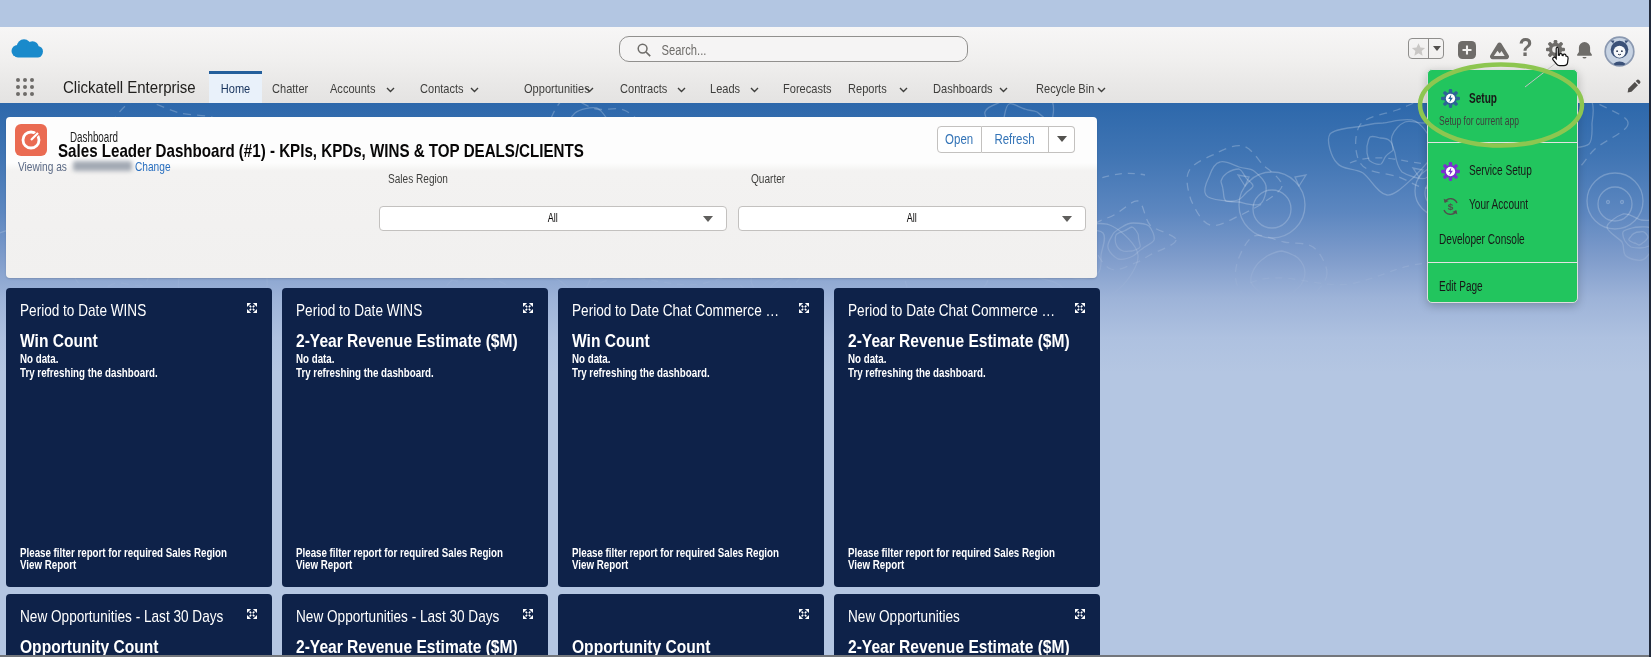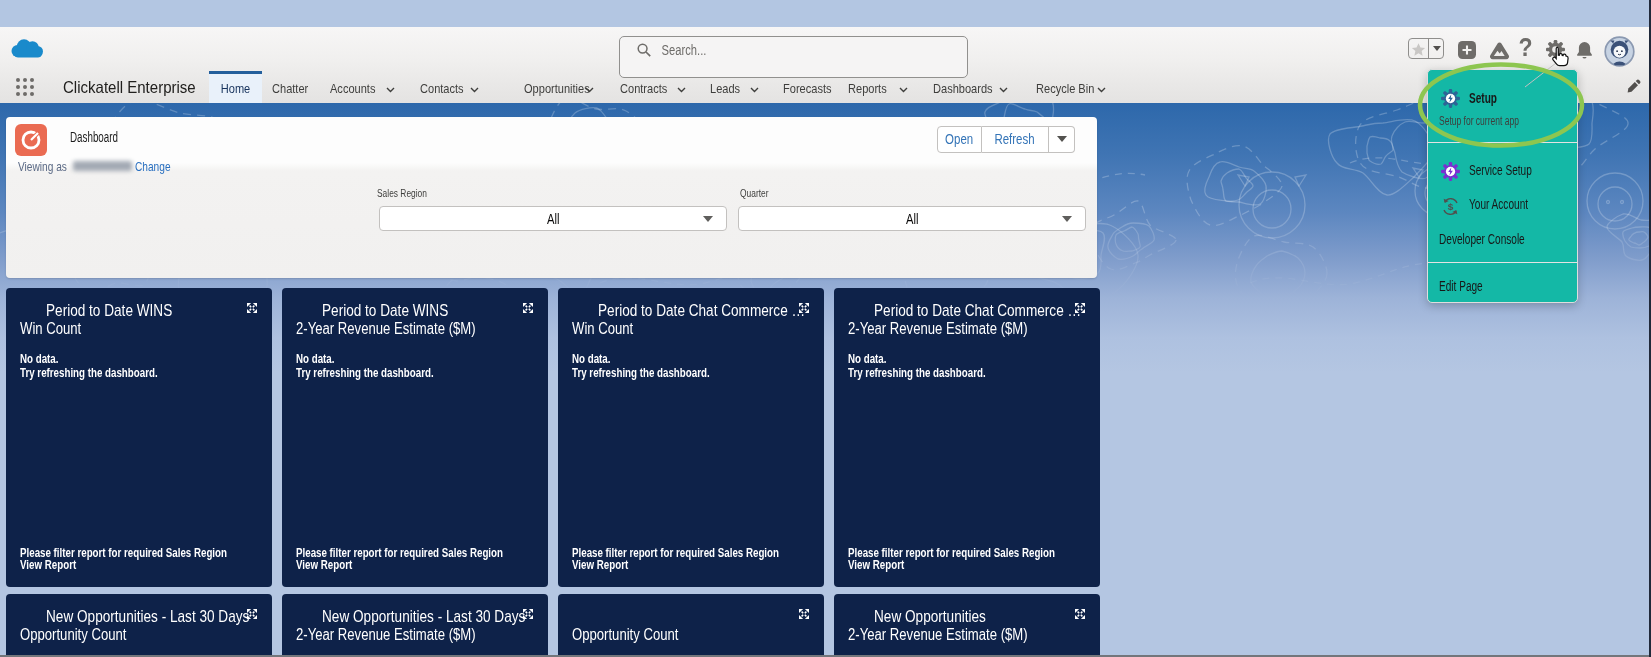--- a/index.html
+++ b/index.html
@@ -9,22 +9,22 @@
 #stage{position:relative;width:1651px;height:657px;background:#b3c6e2;overflow:hidden;}
 #stage:after{content:"";position:absolute;right:0;top:0;bottom:0;width:2px;background:#20293a;z-index:99;}
 #stage:before{content:"";position:absolute;left:0;right:0;bottom:0;height:2px;background:#73767b;z-index:99;}
 
 .envbar{position:absolute;left:0;top:0;width:100%;height:27px;border-top:2px solid #32445f;background:#46597c;background-image:repeating-linear-gradient(115deg,rgba(255,255,255,.04) 0 5px,rgba(0,0,0,.04) 5px 10px);}
 .envbar .t{position:absolute;left:-31px;right:0;top:6px;text-align:center;color:#dde1e8;font-size:13.5px;}
 .envbar .t .sx{transform:scaleX(.8);transform-origin:center;}
 
 .header{position:absolute;left:0;top:27px;width:100%;height:76px;
   background:linear-gradient(180deg,#f7f6f6 0%,#f0efee 45%,#e9e8e7 75%,#e4e3e2 100%);}
-.search{position:absolute;left:619px;top:9px;width:349px;height:42px;background:#f5f4f4;
-  border:1px solid #91908e;border-radius:5px;color:#6e6c69;font-size:14px;}
+.search{position:absolute;left:619px;top:9px;width:349px;height:26px;background:#f5f4f4;
+  border:1px solid #91908e;border-radius:10px;color:#6e6c69;font-size:14px;}
 .search .ph{position:absolute;left:36px;top:5px;transform:scaleX(.8);}
 .hicon{position:absolute;}
 
 .appname{position:absolute;left:55px;top:78px;font-size:16.5px;color:#21201e;margin-left:8px;}
 .appname .sx{transform:scaleX(.91);}
 .hometab{position:absolute;left:209px;top:71px;width:53px;height:32px;background:#e9f1fa;border-top:3px solid #235f9c;}
 .hometab span{position:absolute;left:0;right:0;top:3.5px;text-align:center;font-size:13px;color:#16325c;}
 .hometab span .sx{transform:scaleX(.85);transform-origin:center;}
 .tab{position:absolute;top:81px;font-size:13px;color:#3e3e3c;}
 .tab .sx{transform:scaleX(.85);}
@@ -48,42 +48,42 @@
 .viewas .sx{transform:scaleX(.78);}
 .blurname{position:absolute;left:55px;top:2px;width:59px;height:10px;background:#a3aab4;border-radius:2px;filter:blur(2px);}
 .chg{position:absolute;left:117px;color:#2a70c0;}
 .btngroup{position:absolute;left:931px;top:9px;height:27px;display:flex;}
 .btn{height:27px;border:1px solid #c3c1bf;background:#fff;color:#3474b7;font-size:14px;text-align:center;line-height:25px;}
 .btn .sx{transform:scaleX(.82);transform-origin:center;}
 .btn.open{width:45px;border-radius:4px 0 0 4px;}
 .btn.refresh{width:67px;border-left:none;}
 .btn.caret{width:26px;border-left:none;border-radius:0 4px 4px 0;}
 .btn.caret i{display:inline-block;width:0;height:0;border-left:5px solid transparent;border-right:5px solid transparent;border-top:6px solid #53524f;vertical-align:2px;}
-.flabel{position:absolute;top:71px;font-size:10px;color:#3e3e3c;}
+.flabel{position:absolute;top:55px;font-size:12px;color:#3e3e3c;margin-left:11px;}
 .flabel .sx{transform:scaleX(.84);}
 .fsel{position:absolute;top:89px;width:348px;height:25px;background:#fff;border:1px solid #c3c1bf;border-radius:4px;
-  font-size:15px;color:#080707;text-align:center;line-height:23px;}
+  font-size:12px;color:#080707;text-align:center;line-height:23px;}
 .fsel .sx{transform:scaleX(.75);transform-origin:center;}
 .fsel .car{position:absolute;right:13px;top:9px;width:0;height:0;border-left:5px solid transparent;border-right:5px solid transparent;border-top:6px solid #5f5e5c;}
 
 .tile{position:absolute;width:266px;background:#0e2249;border-radius:4px;color:#fff;}
 .row1{top:288px;height:299px;}
 .row2{top:594px;height:100px;}
 .c1{left:6px}.c2{left:282px}.c3{left:558px}.c4{left:834px}
-.t-title{position:absolute;left:14px;top:12.5px;font-size:17px;line-height:20px;margin-left:26px;}
+.t-title{position:absolute;left:14px;top:12.5px;font-size:17px;line-height:20px;}
 .t-title .sx{transform:scaleX(.80);}
-.t-sub{position:absolute;left:14px;top:33px;font-size:16px;font-weight:normal;line-height:15px;}
+.t-sub{position:absolute;left:14px;top:45px;font-size:19px;font-weight:bold;line-height:15px;}
 .t-sub .sx{transform:scaleX(.82);}
 .t-nodata{position:absolute;left:14px;top:64px;font-size:13px;font-weight:bold;line-height:13.8px;}
 .t-nodata .sx{transform:scaleX(.75);}
 .t-bottom{position:absolute;left:14px;bottom:15px;font-size:13px;font-weight:bold;line-height:12.6px;}
 .t-bottom .sx{transform:scaleX(.75);}
 .t-exp{position:absolute;right:15px;top:15px;}
 
-.pop{position:absolute;left:1427px;top:69px;width:151px;height:234px;background:#14b8a6;border:1px solid #dedede;
+.pop{position:absolute;left:1427px;top:69px;width:151px;height:234px;background:#22c55e;border:1px solid #dedede;
   border-radius:5px;box-shadow:0 3px 10px rgba(0,0,0,.22);}
 .pop .ic{position:absolute;left:13px;width:19px;height:19px;}
 .pop .lbl{position:absolute;left:41px;font-size:14px;color:#181818;}
 .pop .lbl .sx{transform:scaleX(.72);}
 .pop .wit{position:absolute;left:11px;font-size:14px;color:#181818;}
 .pop .wit .sx{transform:scaleX(.72);}
 .pop .small{position:absolute;left:11px;font-size:12.5px;color:#3e3e3c;}
 .pop .small .sx{transform:scaleX(.68);}
 .pop .div{position:absolute;left:0;width:100%;height:1px;background:#e3e3e3;}
 .anno{position:absolute;pointer-events:none;}
@@ -217,20 +217,21 @@
       </svg>
     <div class="card">
       <div class="dashicon">
         <svg width="32" height="32" viewBox="0 0 32 32">
           <circle cx="16" cy="16" r="8" fill="none" stroke="#fff" stroke-width="2.8"></circle>
           <line x1="16" y1="16" x2="23.5" y2="8.5" stroke="#ea6b52" stroke-width="4"></line>
           <line x1="16" y1="16" x2="23" y2="9" stroke="#fff" stroke-width="2.2"></line>
         </svg>
       </div>
       <div class="crumb"><span class="sx">Dashboard</span></div>
+      <div class="cardtitle"><span class="sx">Sales Leader Dashboard (#1) - KPIs, KPDs, WINS &amp; TOP DEALS/CLIENTS</span></div>
       <div class="viewas"><span class="sx">Viewing as</span><span class="blurname"></span><span class="chg sx">Change</span></div>
       <div class="btngroup">
           <div class="btn open"><span class="sx">Open</span></div>
           <div class="btn refresh"><span class="sx">Refresh</span></div>
           <div class="btn caret"><i></i></div>
         </div>
       <div class="flabel" style="left:371px"><span class="sx">Sales Region</span></div>
       <div class="fsel" style="left:373px"><span class="sx">All</span><span class="car"></span></div>
       <div class="flabel" style="left:734px"><span class="sx">Quarter</span></div>
       <div class="fsel" style="left:732px"><span class="sx">All</span><span class="car"></span></div>

